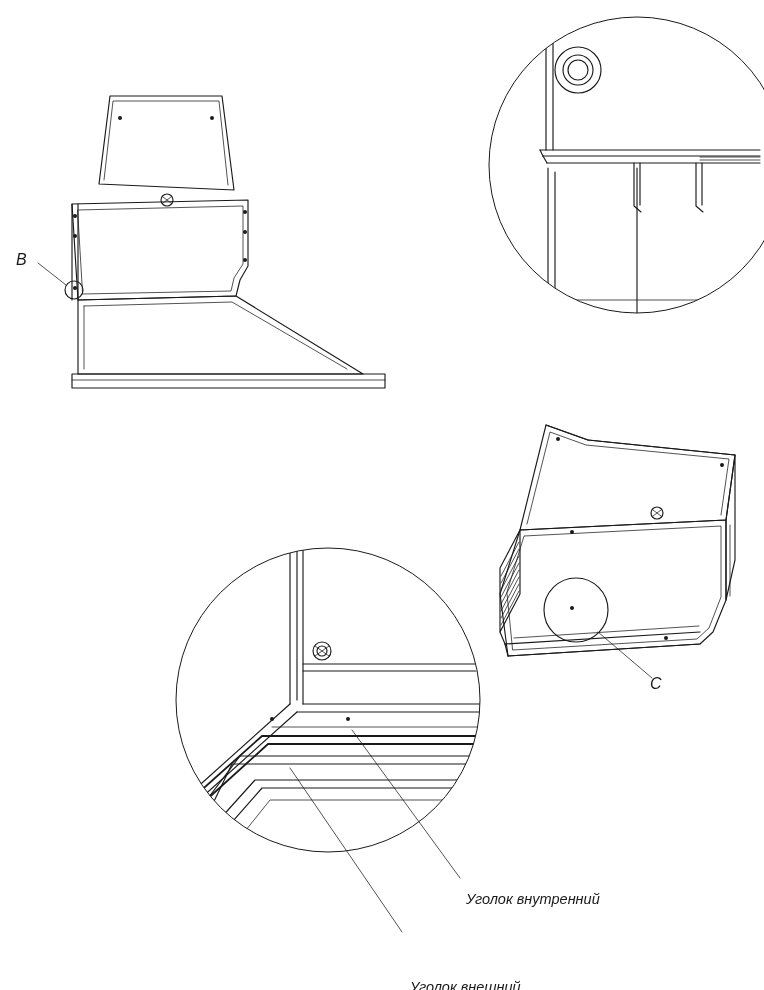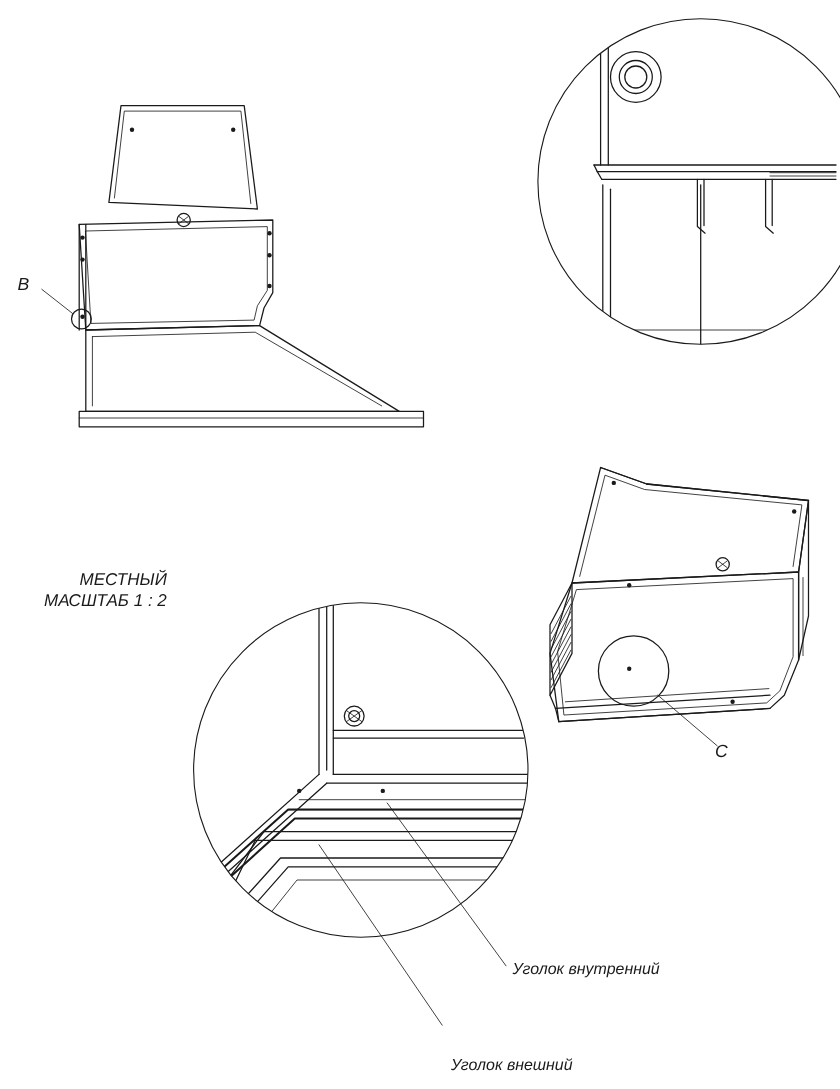--- a/index.html
+++ b/index.html
@@ -21,20 +21,21 @@
     position: absolute;
     font-family: "Liberation Sans", sans-serif;
     font-style: italic;
     font-size: 15px;
     color: #1a1a1a;
     white-space: pre;
     line-height: 1.25;
   }
   .label.callout {
     font-size: 14.5px;
+    margin-top: 18px;
   }
   .label.letter {
     font-size: 16px;
   }
   .label.scale-note {
     font-size: 15.5px;
     text-align: right;
   }
   svg.draw {
     position: absolute;
@@ -243,20 +244,18 @@
       <path class="ln-thin" d="M352 730 L460 878"></path>
       <path class="ln-thin" d="M290 768 L402 932"></path>
     </g>
 
   </svg>
 
   <div class="label letter" style="left:16px; top:250px;">B</div>
 
   <div class="label letter" style="left:650px; top:674px;">C</div>
 
-  <div class="label scale-note" style="left:40px; top:518px;">МЕСТНЫЙ
-МАСШТАБ 1 : 2</div>
 
   <div class="label callout" style="left:466px; top:872px;">Уголок внутренний</div>
 
   <div class="label callout" style="left:410px; top:960px;">Уголок внешний</div>
 
 </div>
 
 </body></html>

